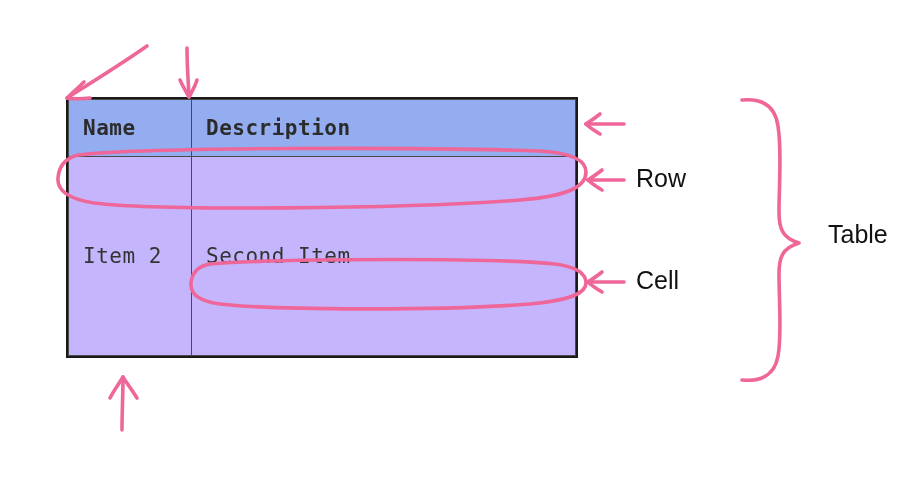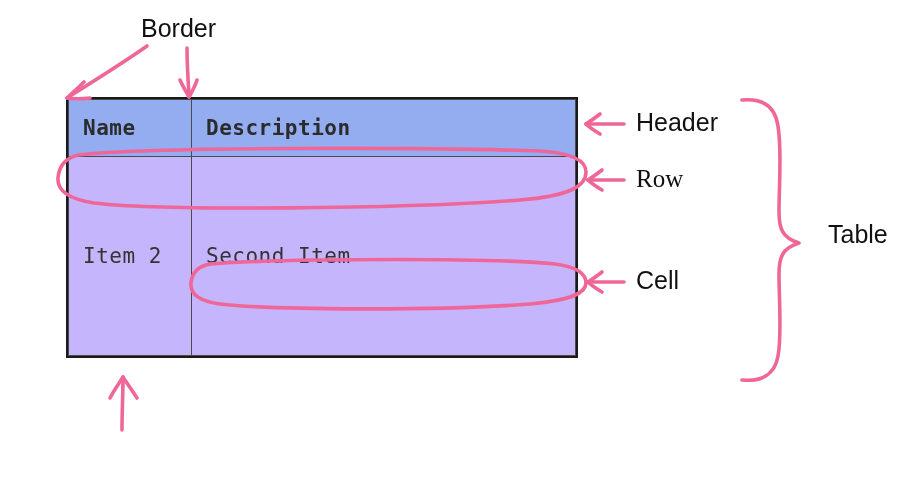--- a/index.html
+++ b/index.html
@@ -65,21 +65,21 @@
     position: absolute;
     font-family: "Liberation Sans", sans-serif;
     font-size: 25px;
     color: #111111;
     white-space: nowrap;
     z-index: 6;
     line-height: 1;
   }
   #label-border { left: 141px; top: 16px; }
   #label-header { left: 636px; top: 110px; }
-  #label-row    { left: 636px; top: 166px; font-family: Liberation Serif, serif; }
+  #label-row    { left: 636px; top: 166px; }
   #label-cell   { left: 636px; top: 268px; }
   #label-table  { left: 828px; top: 222px; }
   #label-column { left: 77px;  top: 444px; }
 
   
   #ink {
     position: absolute;
     left: 0; top: 0;
     width: 921px;
     height: 483px;
@@ -185,23 +185,21 @@
                C775,374 762,382 742,380"></path>
     </g>
 
     <g>
       <path class="ink" d="M122,430 C122,412 123,394 123,378"></path>
       <path class="ink" d="M110,398 C114,390 120,382 123,377"></path>
       <path class="ink" d="M137,398 C132,390 126,382 123,377"></path>
     </g>
   </svg>
 
-  <div class="anno-label" id="label-border">Border</div>
-
-  <div class="anno-label" id="label-header">Header</div>
+
 
   <div class="anno-label" id="label-row">Row</div>
 
   <div class="anno-label" id="label-cell">Cell</div>
 
   <div class="anno-label" id="label-table">Table</div>
 
 
 </div>
 

